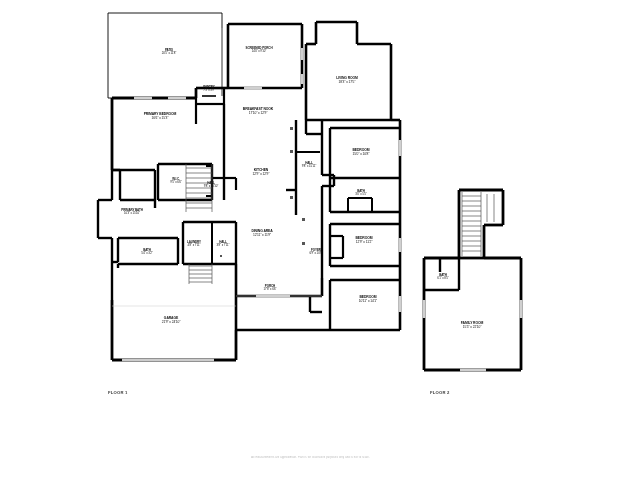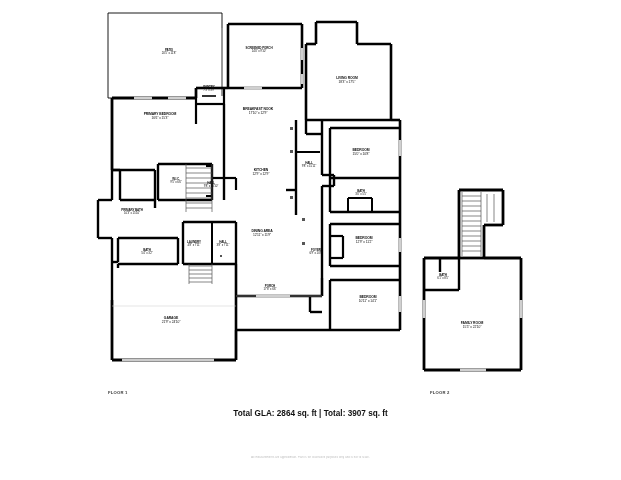--- a/index.html
+++ b/index.html
@@ -490,16 +490,15 @@
     <div class="room-label" style="left: 472px; top: 326px;">
       <span class="rname">FAMILY ROOM</span>
       <span class="rdim">15'5" x 22'10"</span>
     </div>
   </div>
 
 <div class="floor-tag" style="left: 108px; top: 390px;">FLOOR 1</div>
 <div class="floor-tag" style="left: 430px; top: 390px;">FLOOR 2</div>
 
 <div id="summary">
-  <div class="line1">Total GLA: 2864 sq. ft | Total: 3907 sq. ft</div>
 </div>
 
 <div id="disclaimer">All measurements are approximate. Plan is for illustrative purposes only and is not to scale.</div>
 
 </body></html>

